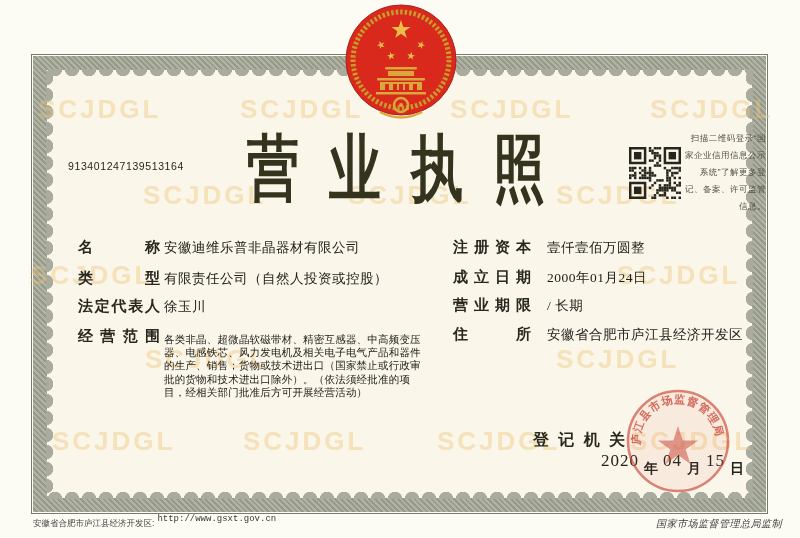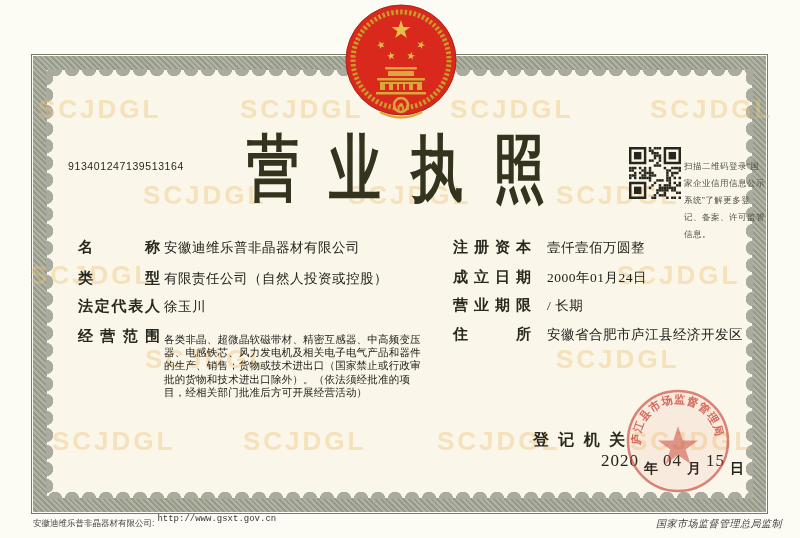--- a/index.html
+++ b/index.html
@@ -38,22 +38,22 @@
   .cc-label { position:absolute; left:70px; top:141px; font-size:13.5px; font-weight:bold;
               letter-spacing:1.5px; color:#21211c; z-index:2; }
   .cc-code  { position:absolute; left:68px; top:160px; font-family:Liberation Sans, sans-serif;
               font-size:10.5px; letter-spacing:0.6px; color:#27271f; z-index:2; }
   .title { position:absolute; left:247px; top:131px; font-size:72px; font-weight:bold;
            letter-spacing:42px; line-height:1.05; color:#34331e; white-space:nowrap;
            transform:scaleX(0.72); transform-origin:left top; z-index:2; }
 
   .qr { position:absolute; left:629px; top:147px; width:52px; height:52px; z-index:2; }
   .qr svg { width:100%; height:100%; }
-  .qr-caption { position:absolute; left:684px; top:158px; width:82px; font-size:8.5px;
-                line-height:17px; color:#514f49; z-index:2; letter-spacing:0.5px; }
+  .qr-caption { position:absolute; left:684px; top:130px; width:82px; font-size:8.5px;
+                line-height:17px; color:#514f49; z-index:2; letter-spacing:0.5px;text-align:right; }
 
   
   .frow { position:absolute; z-index:2; white-space:nowrap; }
   .flabel { display:inline-flex; justify-content:space-between; font-weight:bold;
             font-size:15px; color:#28281f; vertical-align:top; }
   .w82 { width:82px; } .w78 { width:78px; } .w92 { width:92px; }
   .fvalue { display:inline-block; font-family:"Liberation Serif", serif; font-size:13.5px;
             letter-spacing:0.5px; color:#21211c; margin-left:4px; vertical-align:top; margin-top:1px; }
   .fvalue.small { font-size:10.5px; line-height:13.2px; width:266px; white-space:normal;
                   letter-spacing:0.2px; margin-top:6px; }
@@ -349,17 +349,17 @@
         <path id="sealArc" d="M 16 54 A 38 38 0 0 1 92 54" fill="none"></path>
         <text font-size="11" fill="rgba(198,62,48,0.75)" letter-spacing="1" font-weight="bold">
           <textPath href="#sealArc" startOffset="1">庐江县市场监督管理局</textPath>
         </text>
       </g>
       <use href="#star" transform="translate(54,60) scale(2.1)" fill="rgba(198,62,48,0.5)"></use>
     </svg>
   </div>
 
   <div class="f-left">
-    <span>安徽迪维乐普非晶器材有限公司:</span><span class="f-url">http://www.gsxt.gov.cn</span>
+    <span>安徽省合肥市庐江县经济开发区:</span><span class="f-url">http://www.gsxt.gov.cn</span>
   </div>
   <div class="f-right">国家市场监督管理总局监制</div>
 
 </div>
 
 </body></html>

